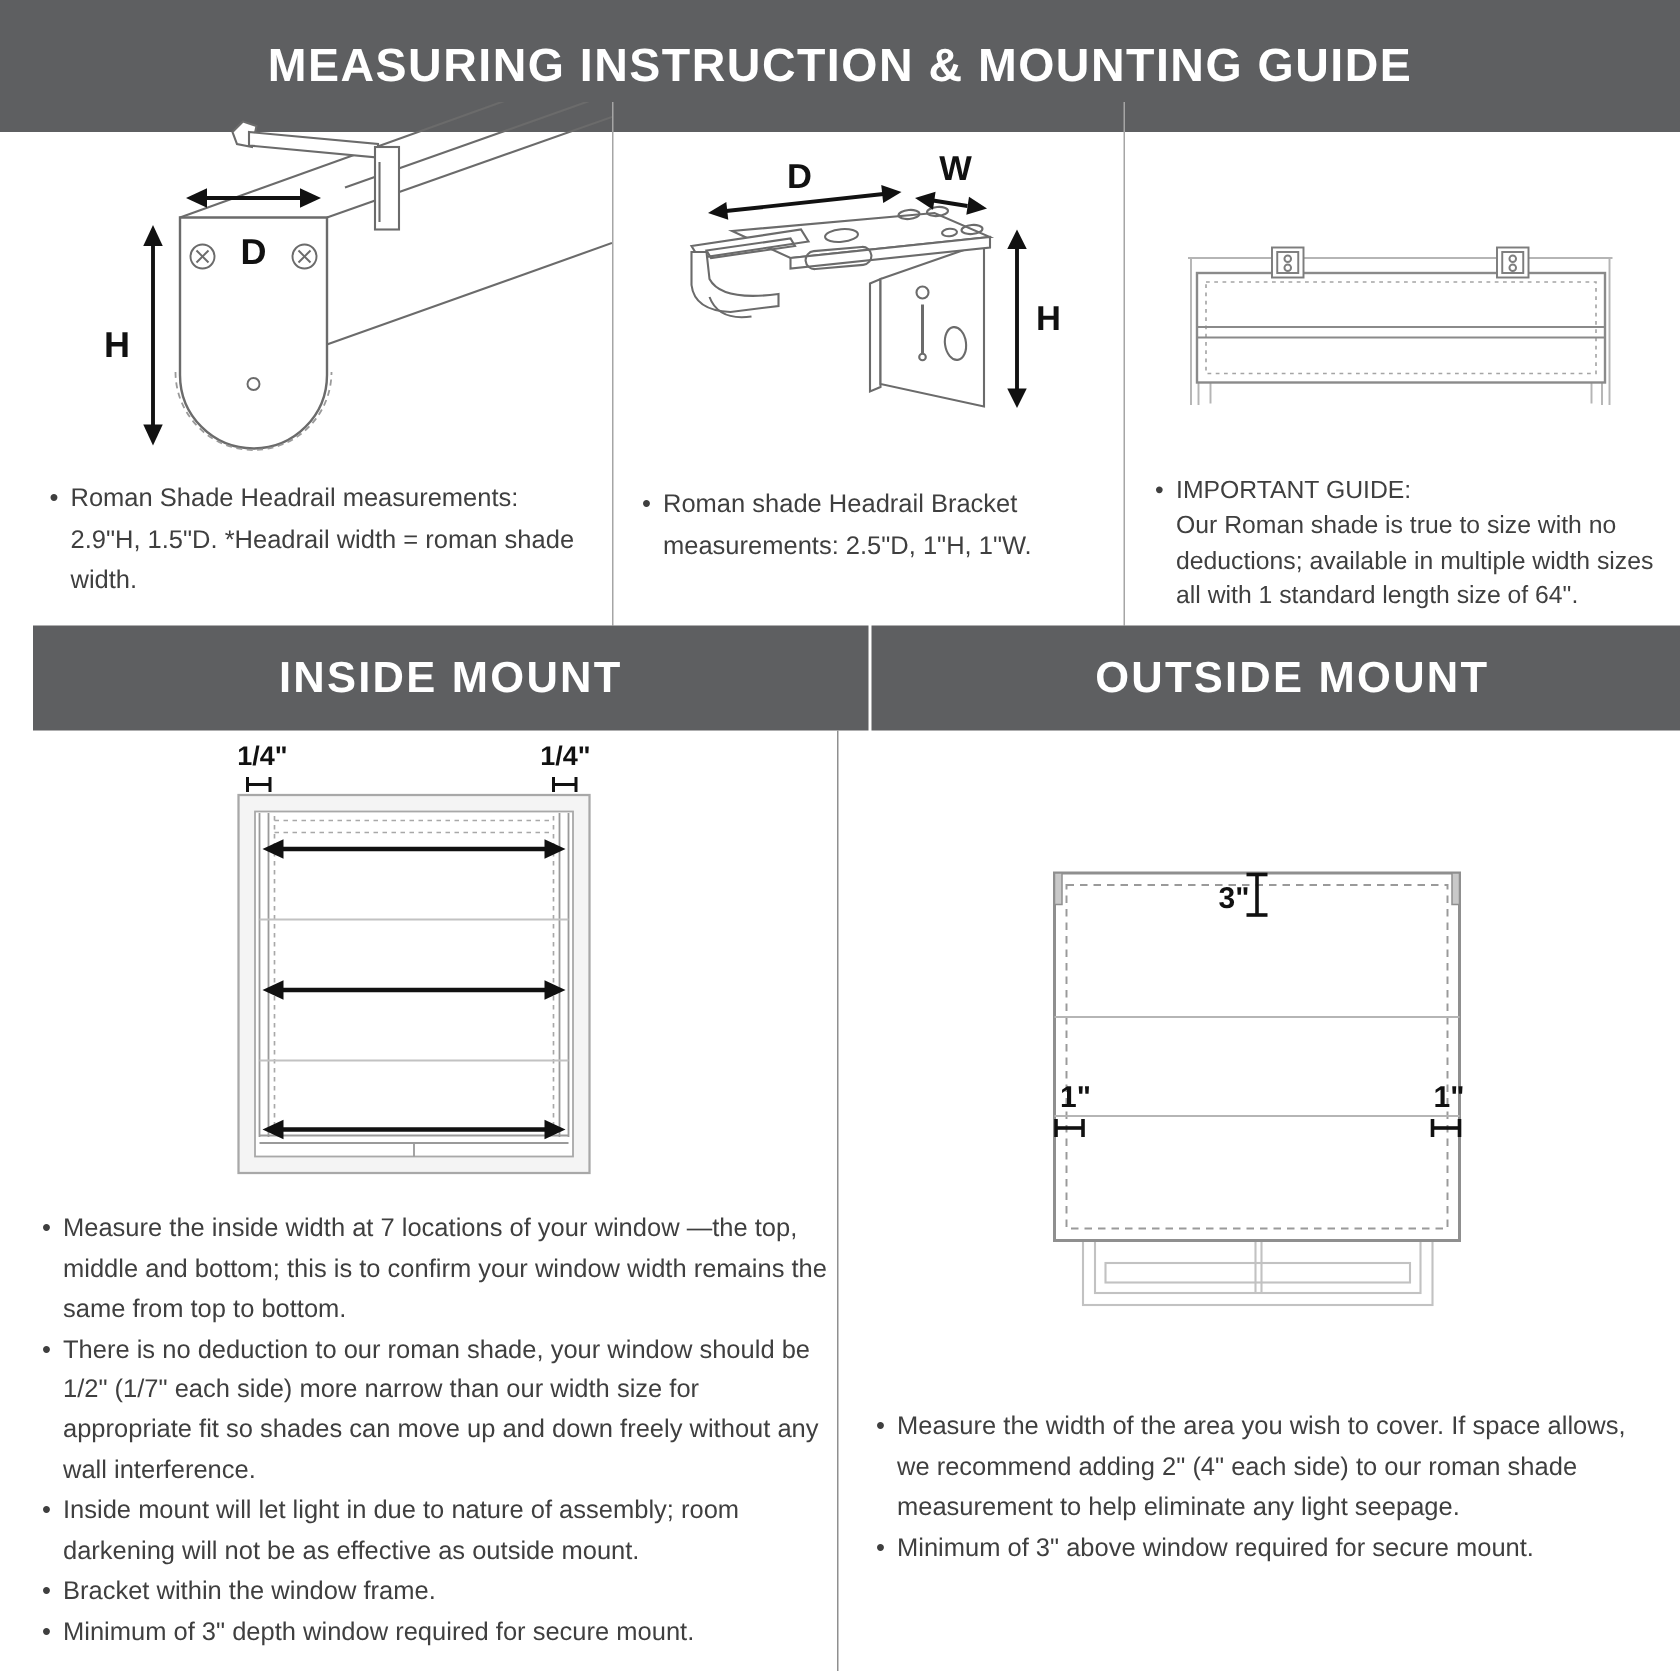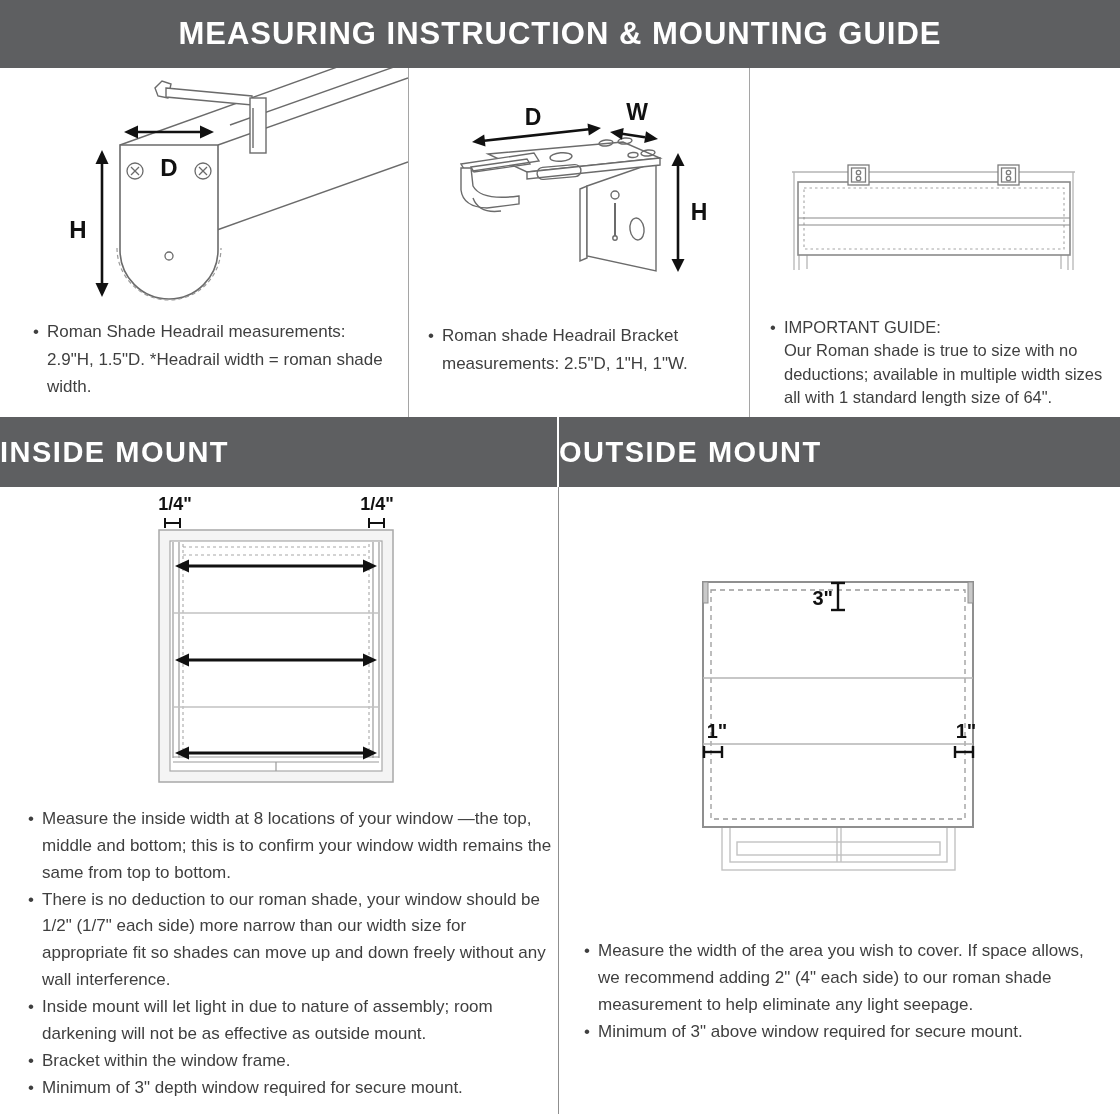--- a/index.html
+++ b/index.html
@@ -1,28 +1,28 @@
 <!DOCTYPE html>
 <html><head>
 <meta charset="utf-8">
 <style>
   html,body{margin:0;padding:0;background:#fff;}
   .page{position:relative;width:1120px;height:1120px;background:#fff;overflow:hidden;
         font-family:"Liberation Sans",sans-serif;color:#3f3f3f;}
-  .banner{position:absolute;left:0;top:0;width:1120px;height:68px;background:#5e5f61;
+  .banner{position:absolute;left:0;top:0;width:1120px;height:88px;background:#5e5f61;
           display:flex;align-items:center;justify-content:center;color:#fff;
           font-size:31px;font-weight:bold;letter-spacing:1px;}
   .vdiv{position:absolute;top:68px;height:349px;width:1px;background:#a5a5a5;}
   .panel{position:absolute;top:68px;height:349px;}
   .note{position:absolute;font-size:17px;line-height:1.63;color:#3f3f3f;display:flex;}
   .note .b,.li .b{width:14px;flex:0 0 14px;}
   .note .t{flex:1;}
   .mount-banner{position:absolute;top:417px;height:70px;background:#5e5f61;color:#fff;
-          display:flex;align-items:center;justify-content:flex-start;
-          font-size:29px;font-weight:bold;letter-spacing:1.5px;}
+          display:flex;align-items:center;justify-content:center;
+          font-size:29px;font-weight:bold;letter-spacing:1.5px;margin-left:22px;}
   .center-div{position:absolute;left:558px;top:487px;width:1px;height:627px;background:#8f8f8f;}
   .bullets{position:absolute;font-size:17px;line-height:1.58;color:#3f3f3f;}
   .li{display:flex;}
   .li .t{flex:1;}
   svg text{font-family:"Liberation Sans",sans-serif;}
   .dimlab{font-weight:bold;fill:#111;}
 </style>
 </head>
 <body>
 
@@ -236,21 +236,21 @@
     </g>
 
     <use href="#in-arrow" transform="translate(0,74)"></use>
     <use href="#in-arrow" transform="translate(0,168)"></use>
     <use href="#in-arrow" transform="translate(0,261)"></use>
   </svg>
 
   <div class="bullets" style="left:28px;top:806px;width:524px;">
     <div class="li">
         <span class="b">•</span>
-        <span class="t">Measure the inside width at 8 locations of your window —the top, middle and bottom; this is to confirm your window width remains the same from top to bottom.</span>
+        <span class="t">Measure the inside width at 7 locations of your window —the top, middle and bottom; this is to confirm your window width remains the same from top to bottom.</span>
       </div>
     <div class="li">
         <span class="b">•</span>
         <span class="t">There is no deduction to our roman shade, your window should be 1/2" (1/7" each side) more narrow than our width size for appropriate fit so shades can move up and down freely without any wall interference.</span>
       </div>
     <div class="li">
         <span class="b">•</span>
         <span class="t">Inside mount will let light in due to nature of assembly; room darkening will not be as effective as outside mount.</span>
       </div>
     <div class="li">

